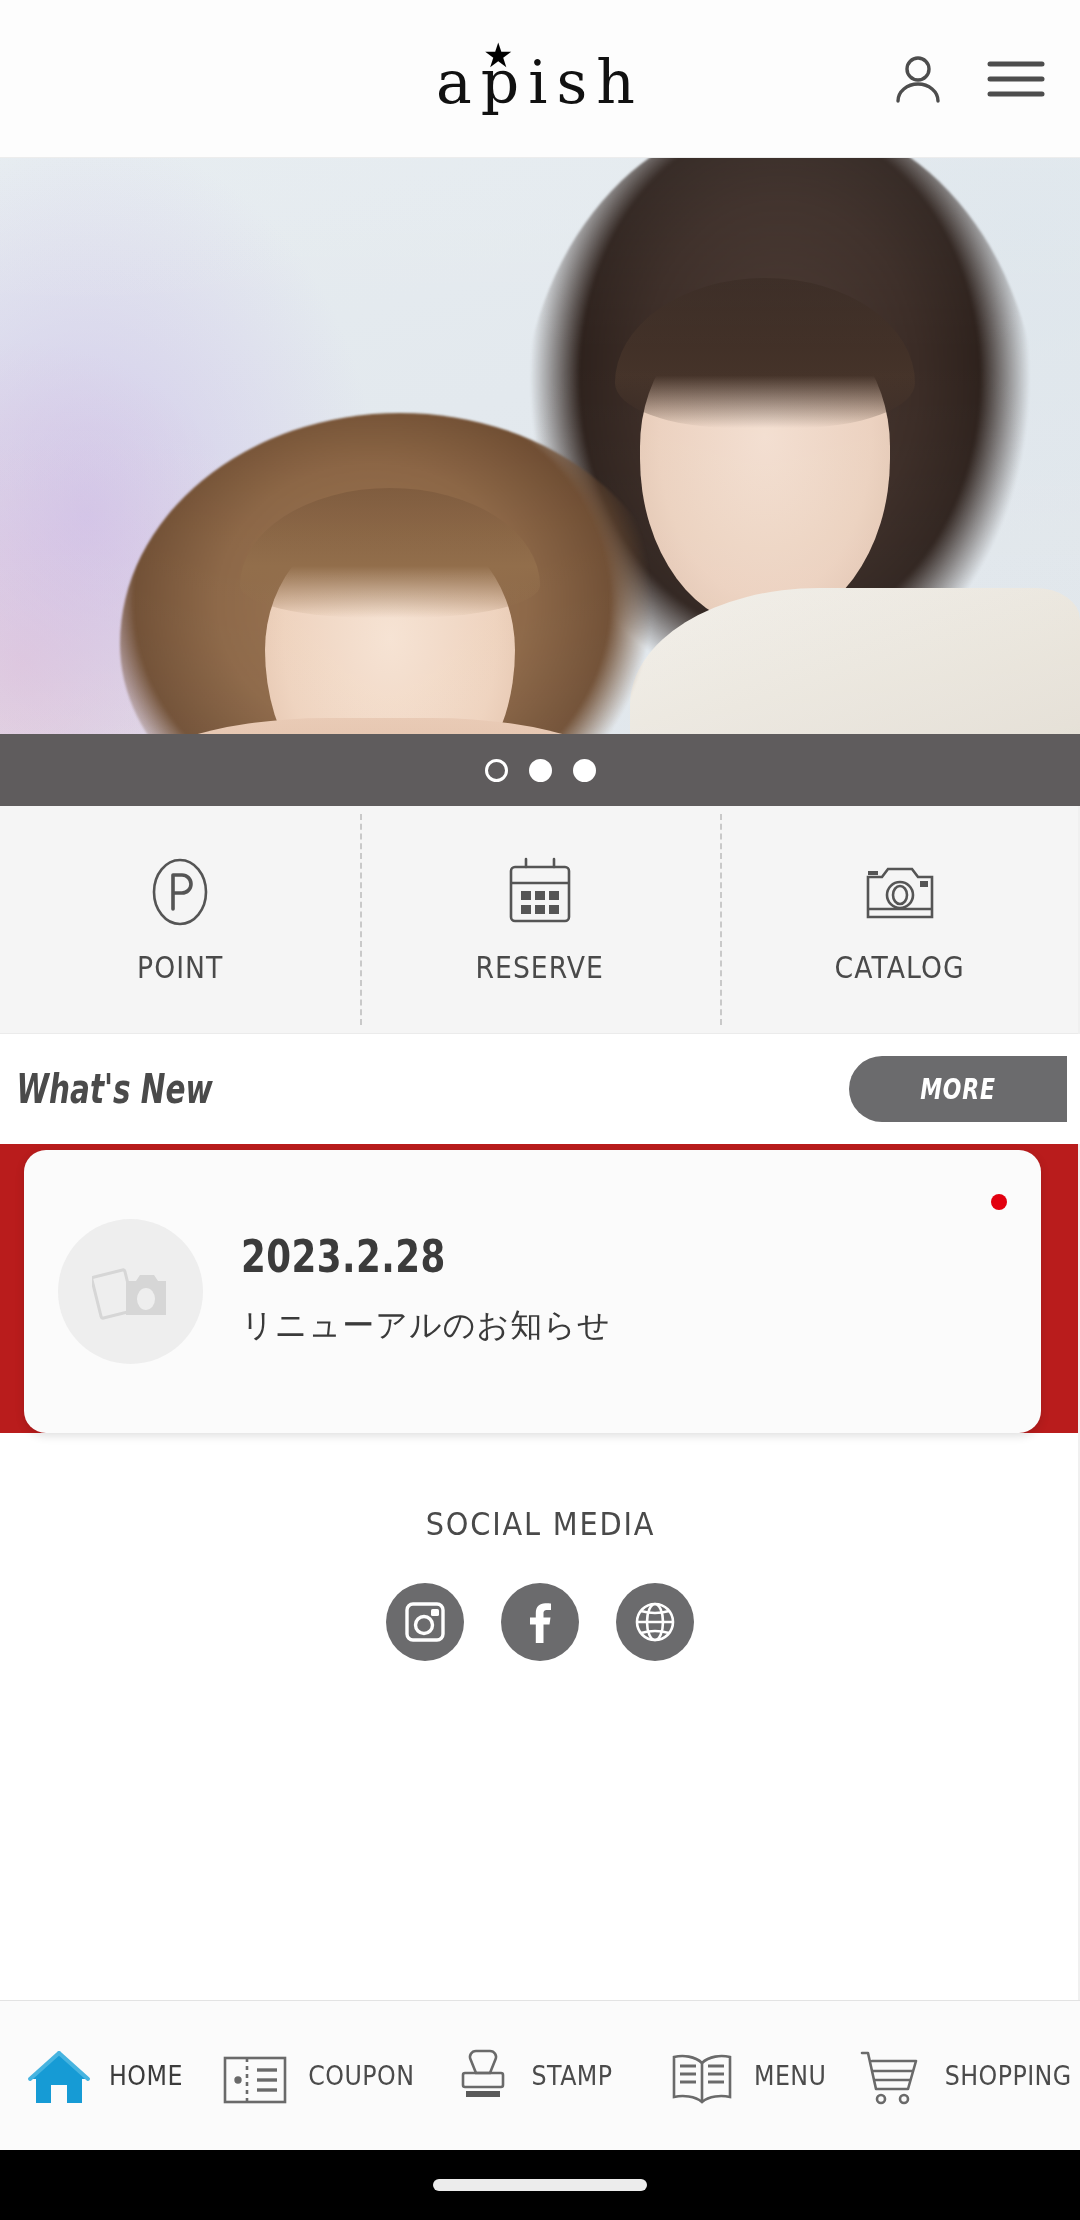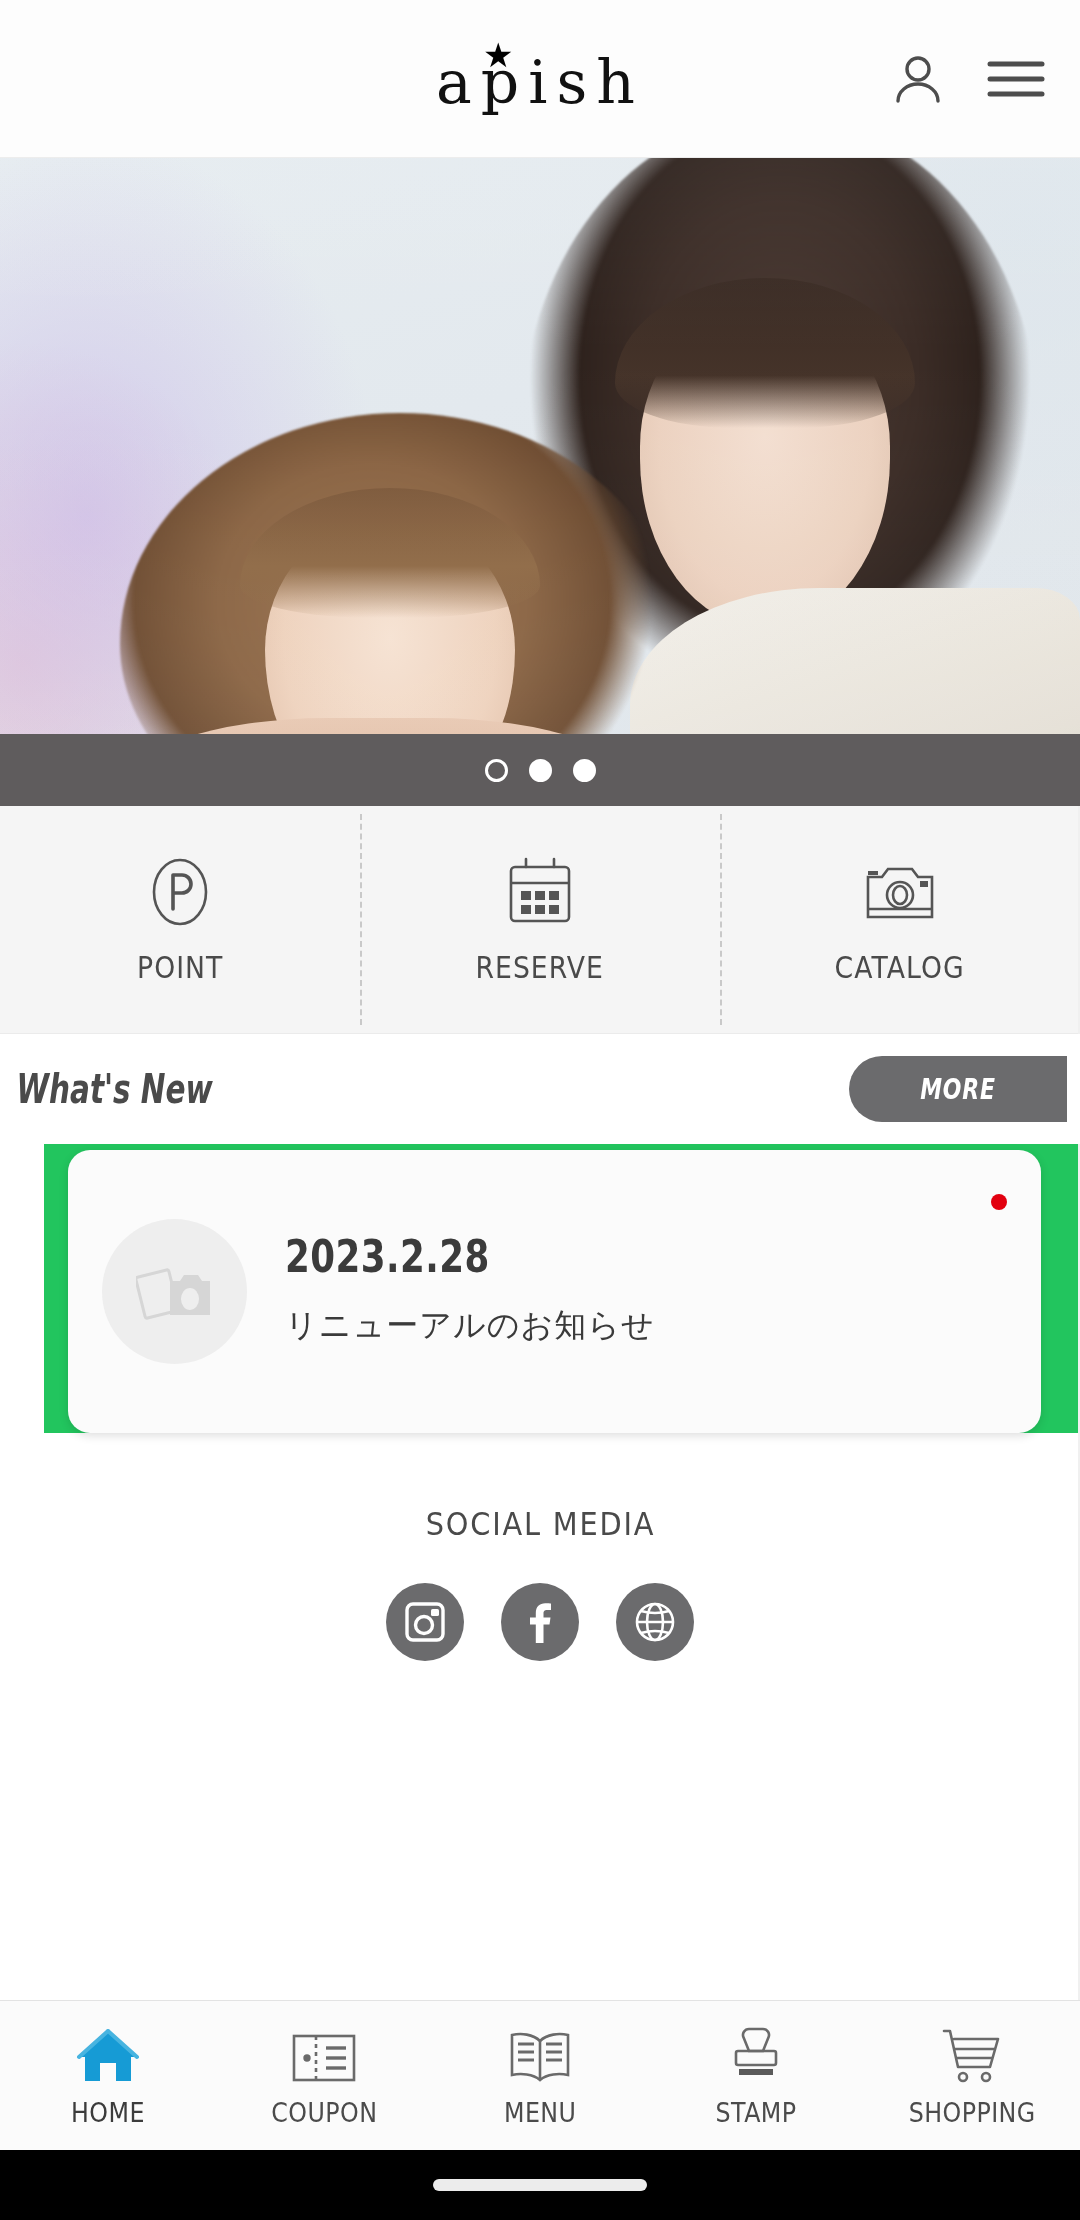--- a/index.html
+++ b/index.html
@@ -190,21 +190,21 @@
     border-radius:40px 0 0 40px;
     display:flex; align-items:center; justify-content:center;
   }
   .more-label {
     color:#ffffff; font-size:29px; font-weight:700;
     font-family:"DejaVu Sans Condensed","DejaVu Sans", sans-serif;
     letter-spacing:1px; transform:scaleX(0.84); transform-origin:center;
   }
 
   
-  .news-wrap { flex:0 0 auto; padding:6px 39px 0 24px; background:#22c55e;margin-left:44px; }
+  .news-wrap { flex:0 0 auto; padding:6px 39px 0 24px; background:#b91c1c; }
   .news-card {
     position:relative;
     height:283px;
     background:#fbfbfb;
     border-radius:22px;
     box-shadow:0 3px 10px rgba(0,0,0,0.13);
     display:flex; align-items:center;
     padding:0 34px;
   }
   .news-thumb {
@@ -259,21 +259,21 @@
 
   
   .bottomnav {
     flex:0 0 150px; height:150px;
     background:#fbfbfb;
     border-top:1px solid #e3e3e3;
     display:flex; align-items:center;
   }
   .nav-item {
     flex:1 1 0;
-    display:flex; flex-direction:column; align-items:center; justify-content:center;
+    display:flex; align-items:center; justify-content:center;
     gap:12px; height:100%;
   }
   .nav-icon { height:62px; display:flex; align-items:flex-end; justify-content:center; }
   .nav-icon svg { display:block; }
   .nav-label {
     font-family:"DejaVu Sans", sans-serif;
     font-size:27px; color:#4b4b4b; letter-spacing:0.5px;
     transform:scaleX(0.88);
   }
   .nav-item.active .nav-label { color:#3c3c3c; }
@@ -463,47 +463,47 @@
           <line x1="36" y1="17" x2="56" y2="17" stroke-width="3.4"></line>
           <line x1="36" y1="27" x2="56" y2="27" stroke-width="3.4"></line>
           <line x1="36" y1="37" x2="56" y2="37" stroke-width="3.4"></line>
         </svg>
       </span>
       <span class="nav-label">COUPON</span>
     </div>
 
     <div class="nav-item">
       <span class="nav-icon">
+        <svg width="62" height="62" viewBox="0 0 62 62" fill="none" stroke="#6a6a6a" stroke-width="2.6">
+          <path d="M24 6 h14 a6 6 0 0 1 5.4 8.6 L38 28 h-14 L18.6 14.6 A6 6 0 0 1 24 6 Z"></path>
+          <rect x="11" y="28" width="40" height="14" rx="2"></rect>
+          <rect x="14" y="46" width="34" height="6" fill="#5a5a5a" stroke="none"></rect>
+        </svg>
+      </span>
+      <span class="nav-label">STAMP</span>
+    </div>
+
+    <div class="nav-item">
+      <span class="nav-icon">
         <svg width="70" height="56" viewBox="0 0 70 56" fill="none" stroke="#6a6a6a" stroke-width="2.6">
           <path d="M35 12 C28 5 16 4 7 6 V46 C16 44 28 45 35 51 C42 45 54 44 63 46 V6 C54 4 42 5 35 12 Z"></path>
           <line x1="35" y1="12" x2="35" y2="51"></line>
           <line x1="13" y1="15" x2="29" y2="15" stroke-width="3"></line>
           <line x1="13" y1="23" x2="29" y2="23" stroke-width="3"></line>
           <line x1="13" y1="31" x2="29" y2="31" stroke-width="3"></line>
           <line x1="41" y1="15" x2="57" y2="15" stroke-width="3"></line>
           <line x1="41" y1="23" x2="57" y2="23" stroke-width="3"></line>
           <line x1="41" y1="31" x2="57" y2="31" stroke-width="3"></line>
         </svg>
       </span>
       <span class="nav-label">MENU</span>
     </div>
 
     <div class="nav-item">
       <span class="nav-icon">
-        <svg width="62" height="62" viewBox="0 0 62 62" fill="none" stroke="#6a6a6a" stroke-width="2.6">
-          <path d="M24 6 h14 a6 6 0 0 1 5.4 8.6 L38 28 h-14 L18.6 14.6 A6 6 0 0 1 24 6 Z"></path>
-          <rect x="11" y="28" width="40" height="14" rx="2"></rect>
-          <rect x="14" y="46" width="34" height="6" fill="#5a5a5a" stroke="none"></rect>
-        </svg>
-      </span>
-      <span class="nav-label">STAMP</span>
-    </div>
-
-    <div class="nav-item">
-      <span class="nav-icon">
         <svg width="68" height="58" viewBox="0 0 68 58" fill="none" stroke="#6a6a6a" stroke-width="2.6">
           <path d="M6 4 h6 L20 40 h32 L60 12 H16" stroke-linecap="round" stroke-linejoin="round"></path>
           <line x1="17" y1="22" x2="57" y2="22"></line>
           <line x1="18.5" y1="31" x2="54" y2="31"></line>
           <circle cx="25" cy="50" r="4"></circle>
           <circle cx="48" cy="50" r="4"></circle>
         </svg>
       </span>
       <span class="nav-label">SHOPPING</span>
     </div>

